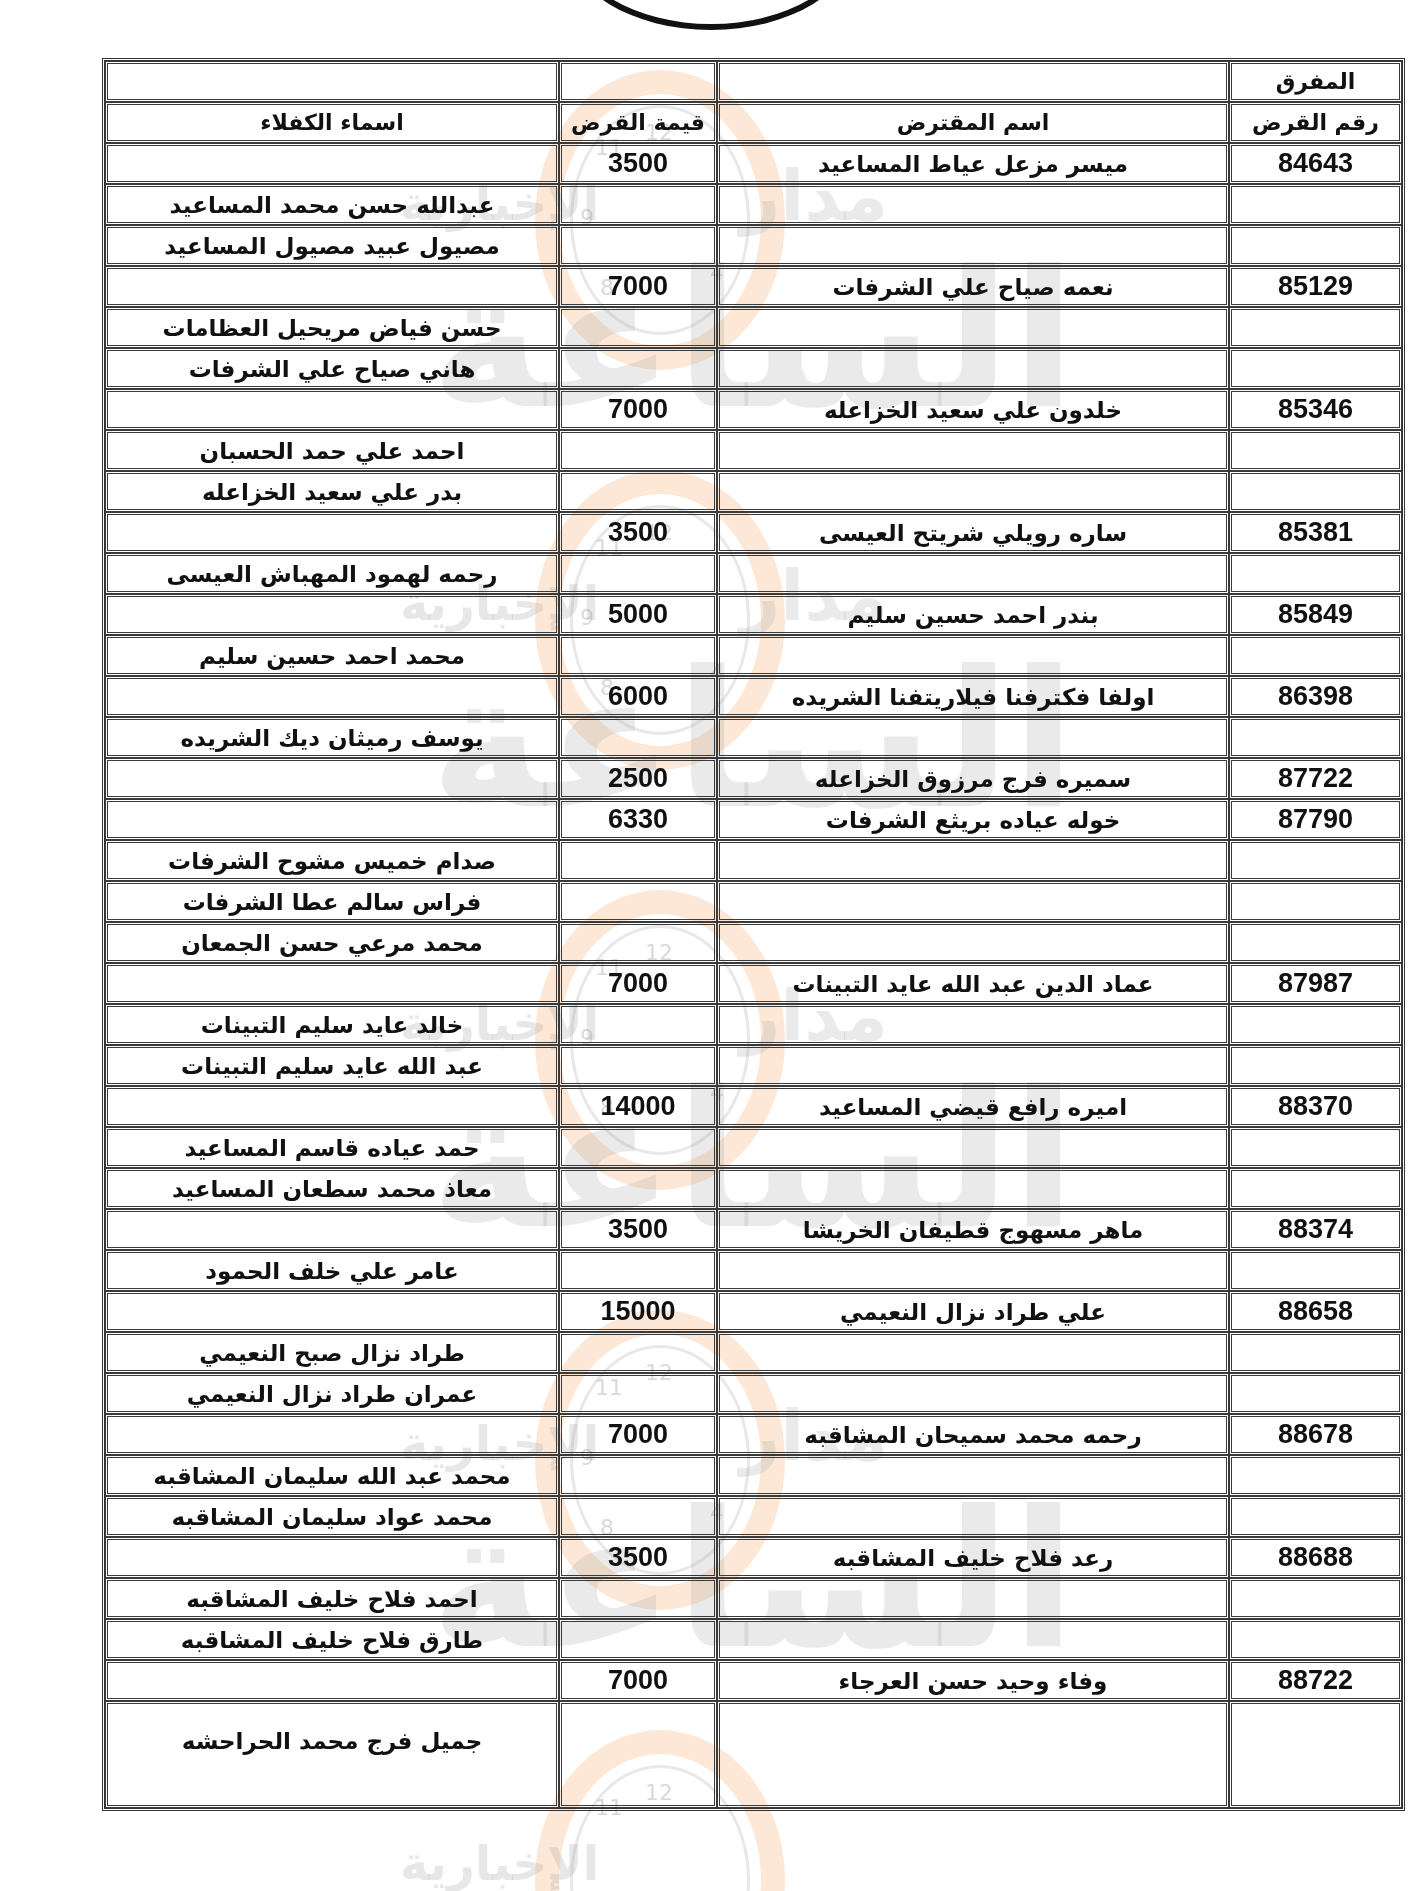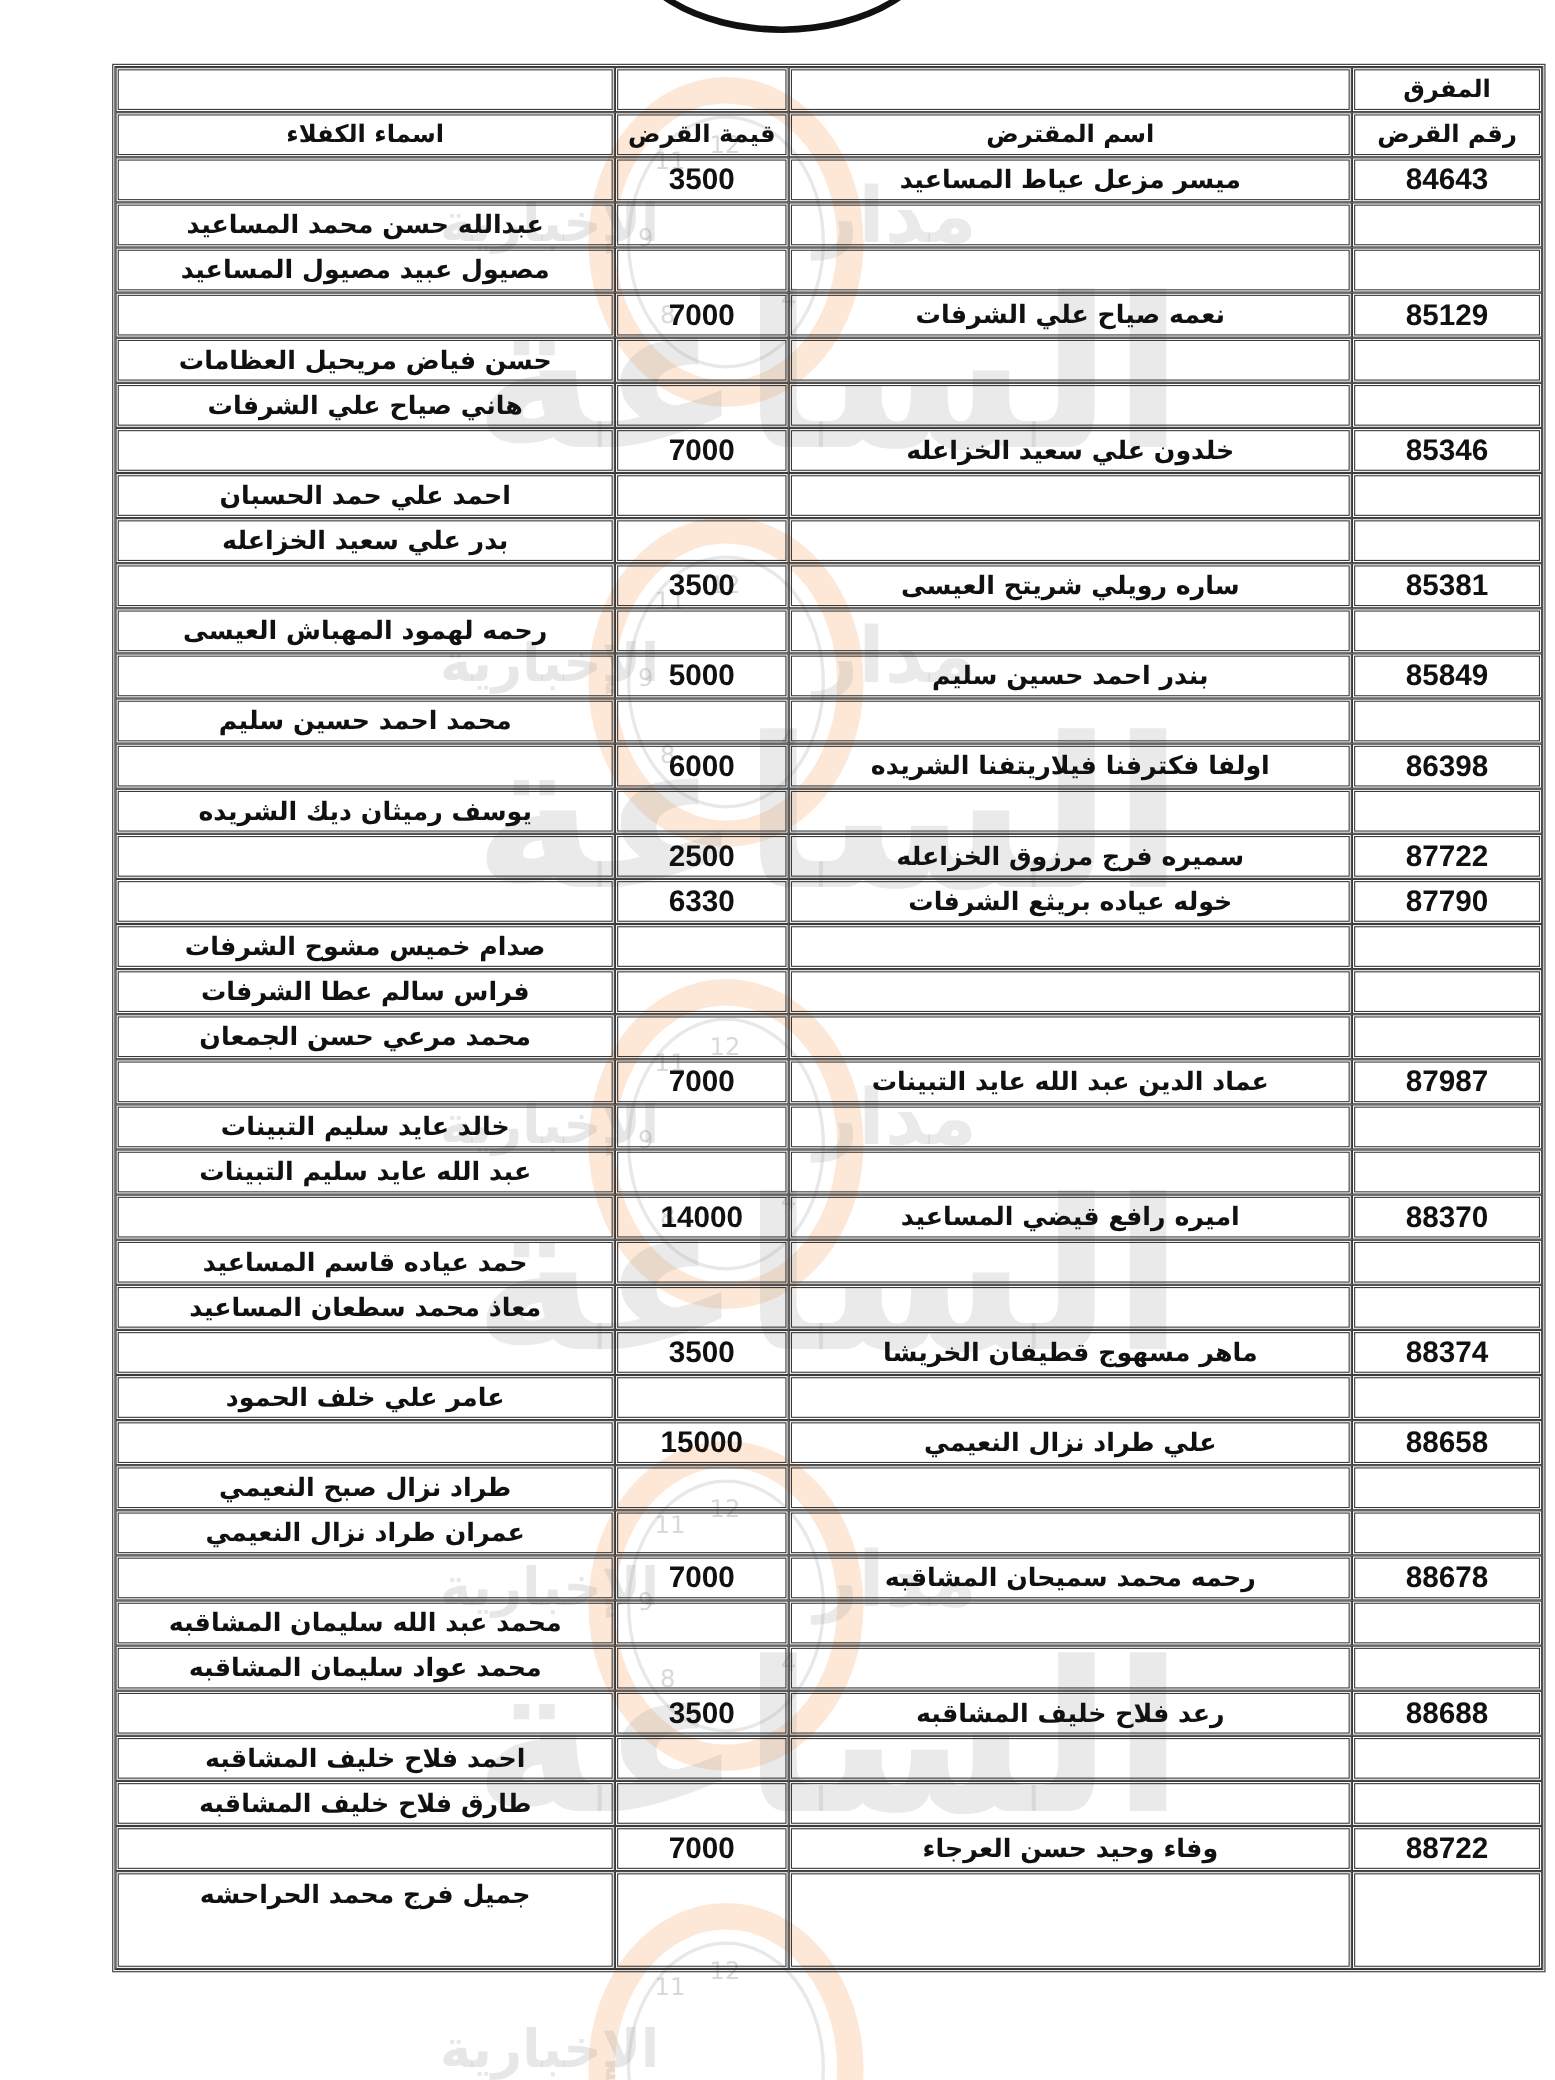--- a/index.html
+++ b/index.html
@@ -134,21 +134,21 @@
       font-family: "DejaVu Sans", sans-serif;
       font-size: 23px;
     }
     table.loans td.hdr {
       font-family: "DejaVu Sans", sans-serif;
       font-size: 22px;
     }
     table.loans tr.tall td {
       height: 77px;
       vertical-align: top;
-      padding-top: 6px;
+      padding-top: 24px;
     }
     col.c-loan { width: 173px; }
     col.c-borrower { width: 512px; }
     col.c-amount { width: 158px; }
     col.c-guarantor { width: 454px; }
   </style>
 </head>
 <body>
 
 <div class="seal-arc"></div>

